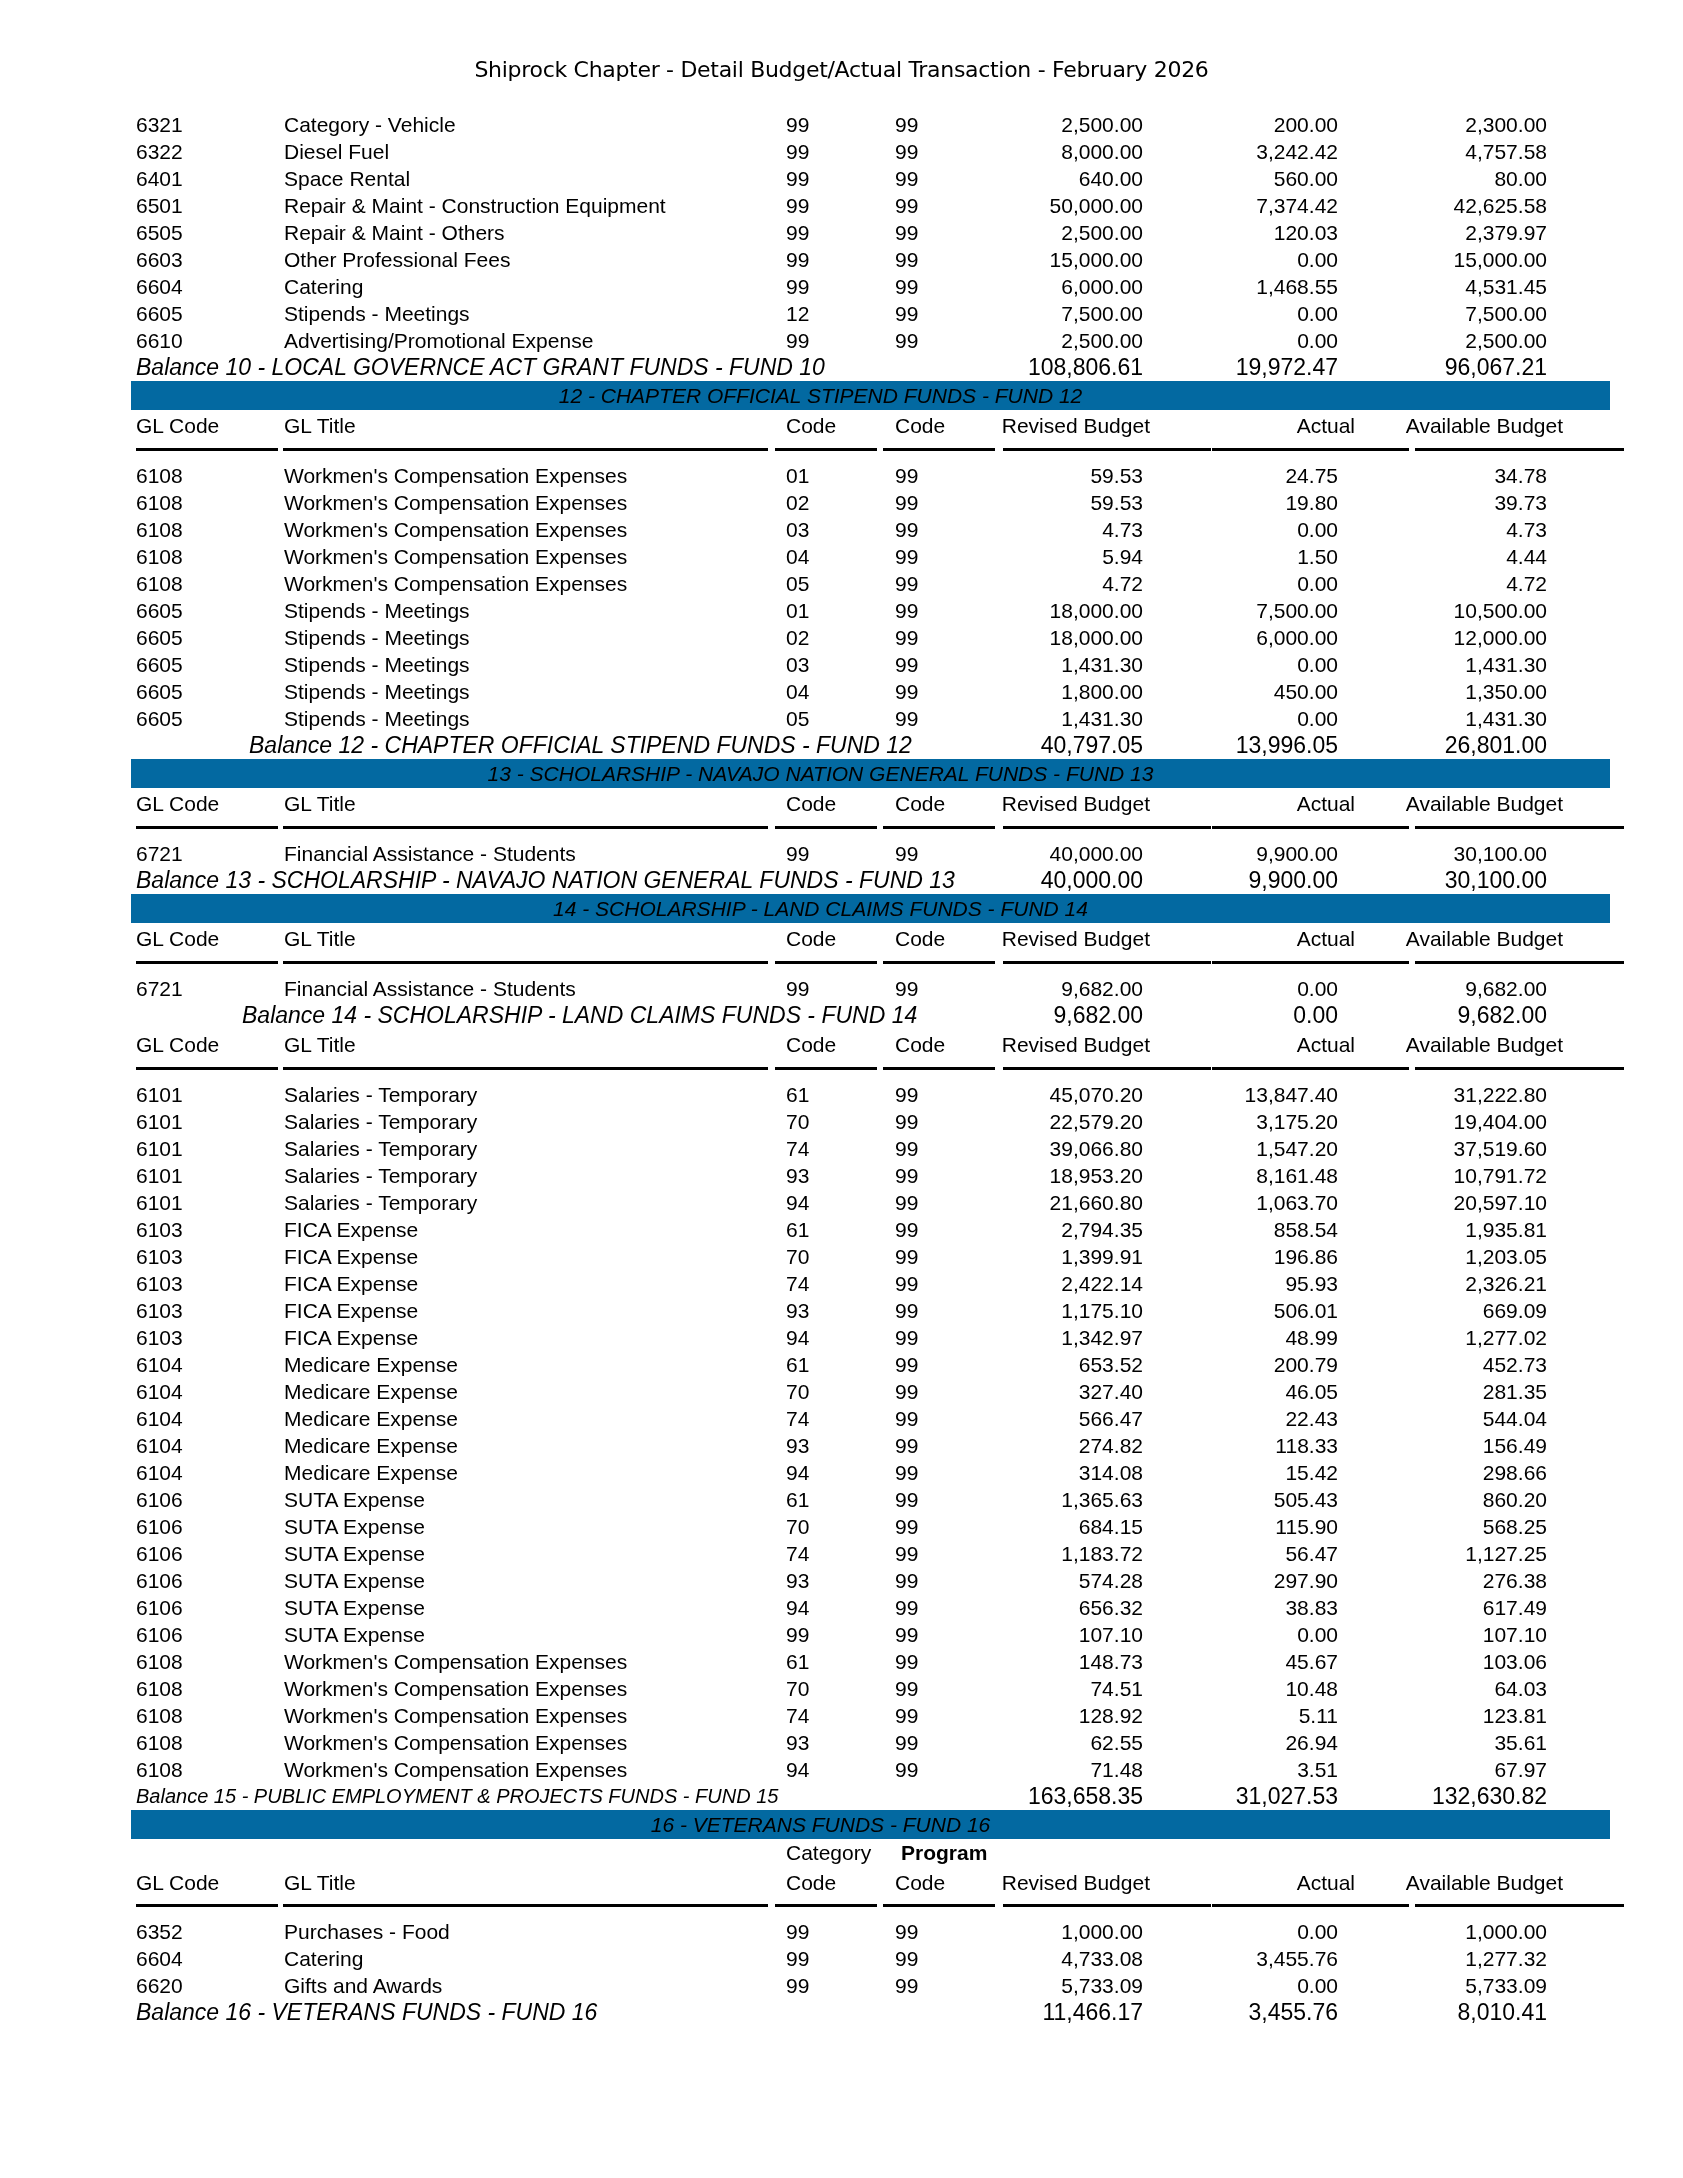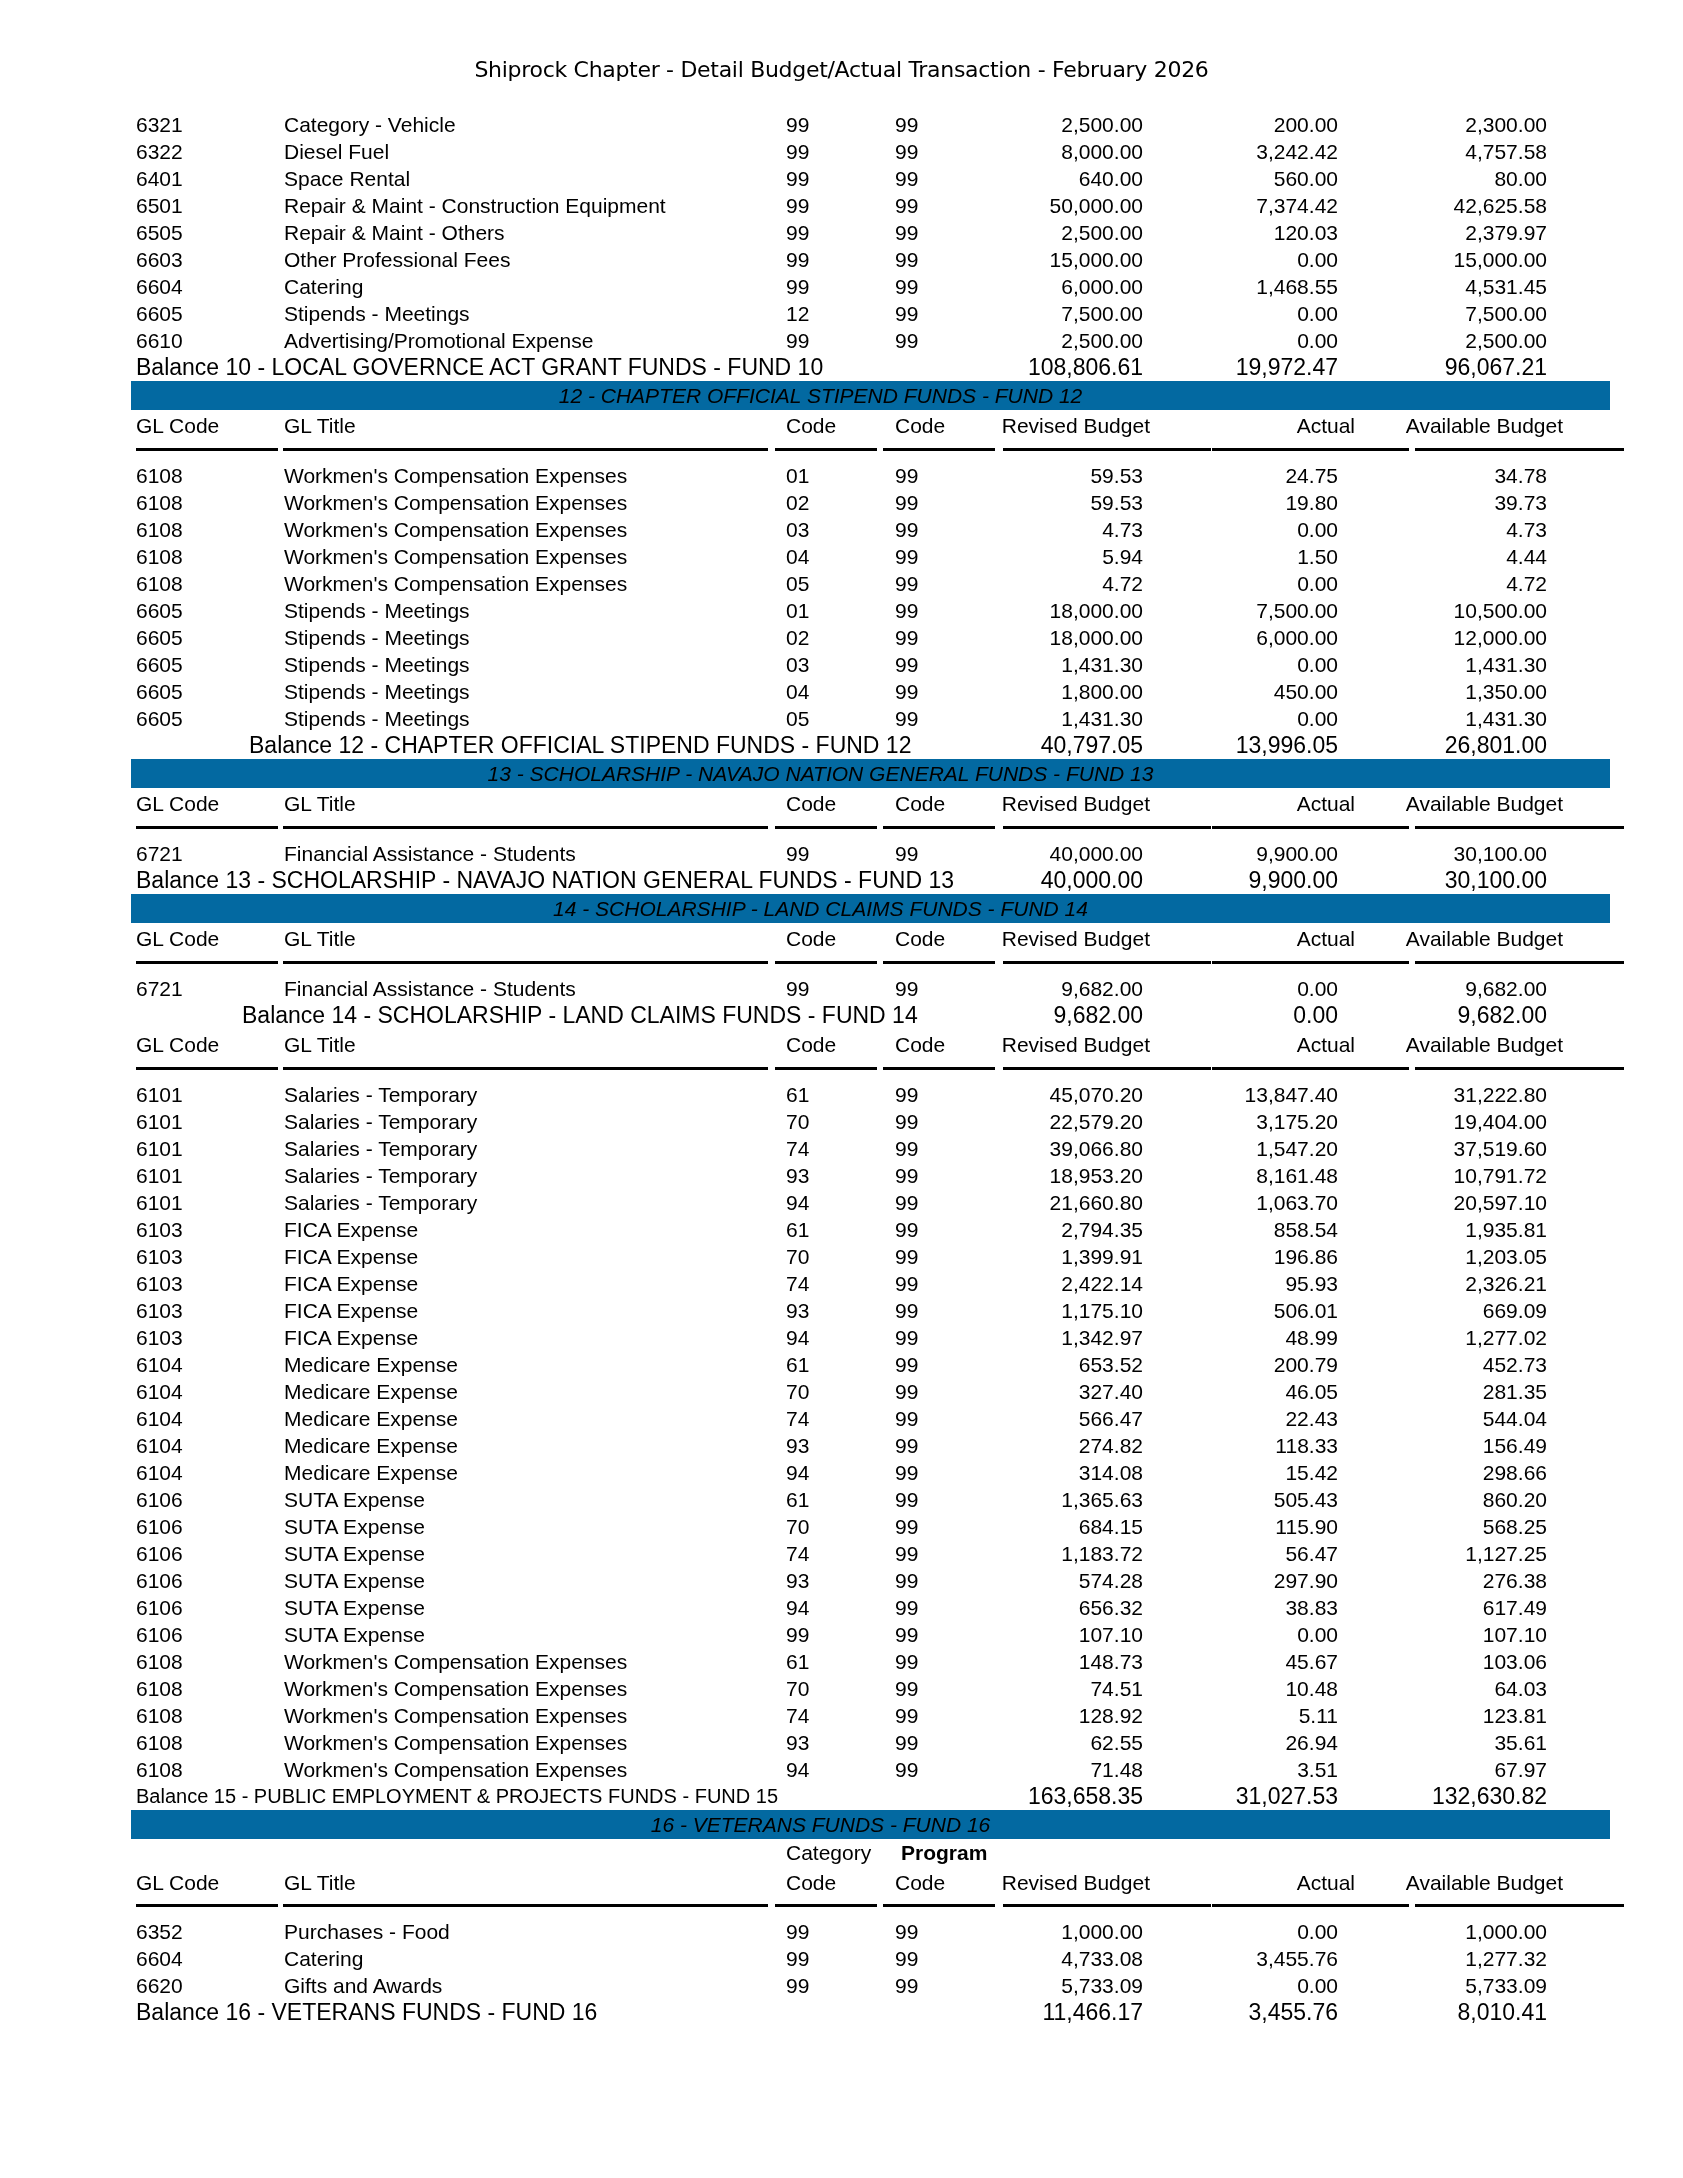--- a/index.html
+++ b/index.html
@@ -11,21 +11,21 @@
   .row { position: relative; height: 27px; font-size: 21px; line-height: 27px; white-space: nowrap; }
   .c { position: absolute; top: 0; }
   .c-gl { left: 107px; }
   .c-title { left: 255px; }
   .c-cat { left: 757px; }
   .c-prog { left: 866px; }
   .c-rev { right: calc(1683px - 1166px); text-align: right; }
   .c-act { right: calc(1683px - 1361px); text-align: right; }
   .c-avail { right: calc(1683px - 1570px); text-align: right; }
   .balance { height: 27px; font-size: 23px; line-height: 27px; }
-  .balance .c-label { left: 107px; }
+  .balance .c-label { left: 107px; font-style: italic; }
   .balance.indent .c-label { left: 220px; }
   .balance.indent2 .c-label { left: 213px; }
   .balance.big .c-label { left: 107px; font-size: 20px; }
   .fund-header { position: relative; height: 29px; background: #0369a1; margin-left: 102px; width: 1479px;
                  font-style: italic; font-size: 21px; line-height: 29px; text-align: center; }
   .fund-header span { position: relative; left: -50px; }
   .col-head { position: relative; height: 44px; font-size: 21px; }
   .col-head.two-line { height: 71px; }
   .col-head .c { top: 4px; }
   .col-head.two-line .c { top: 32px; }

